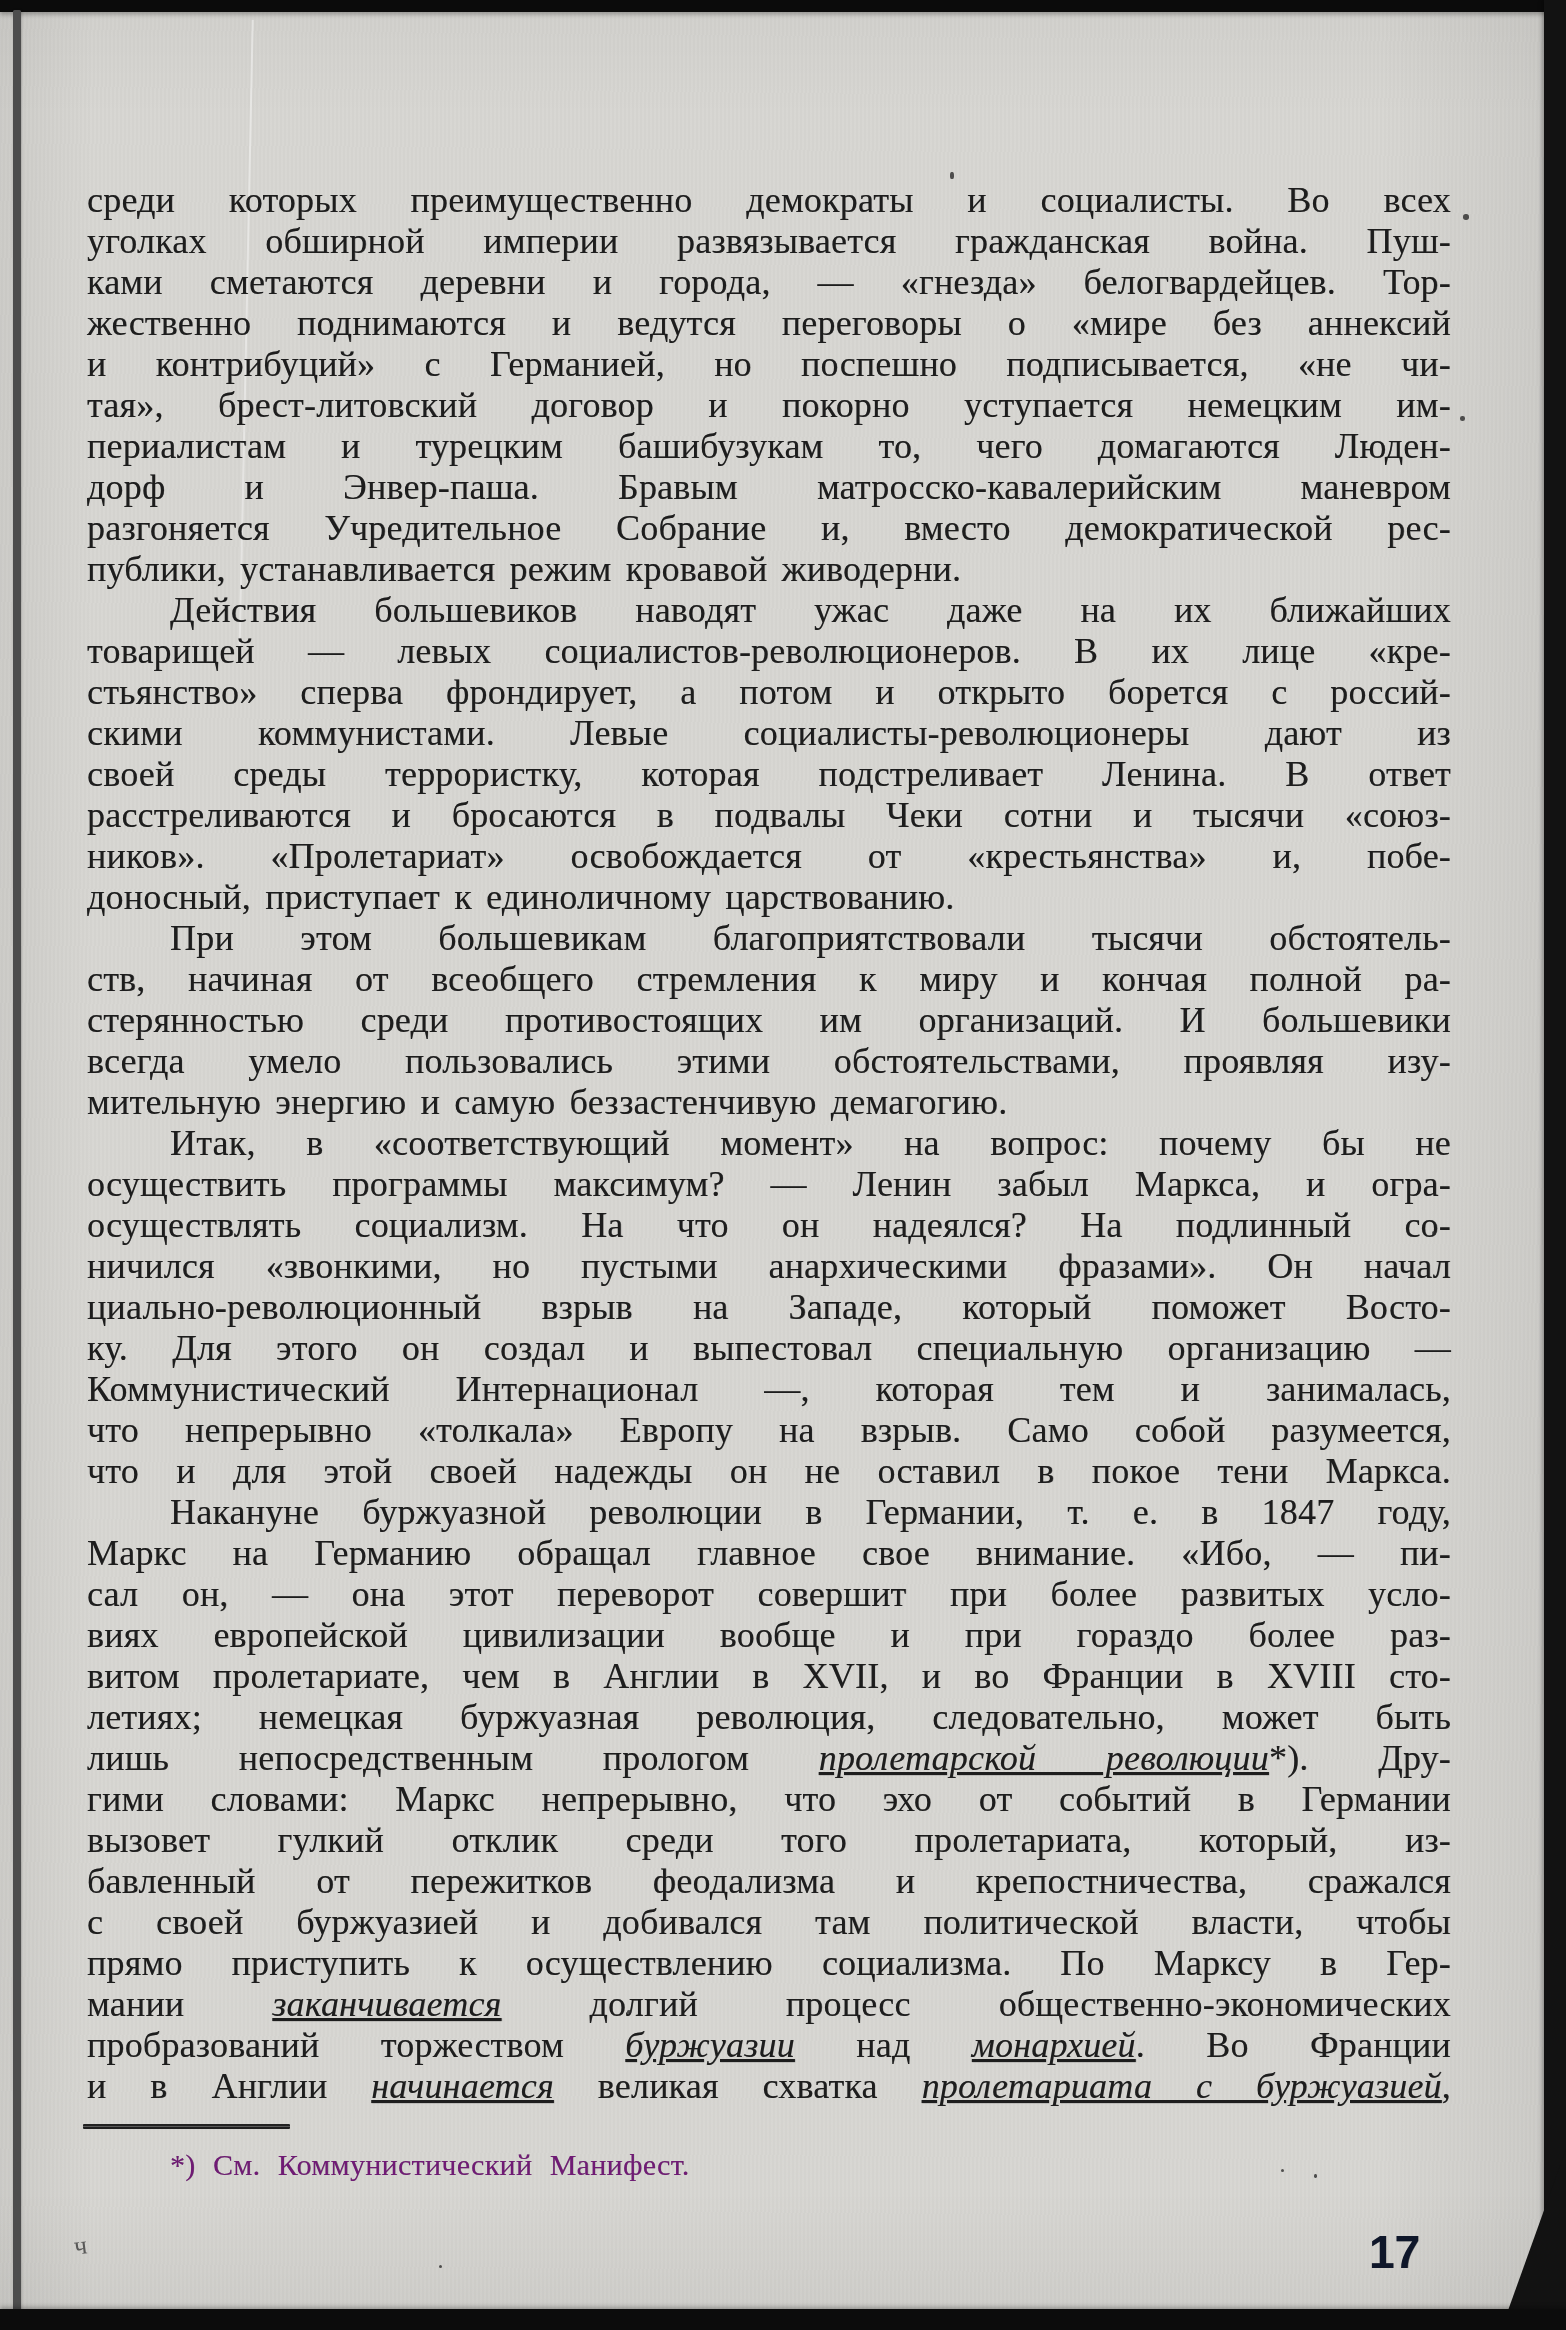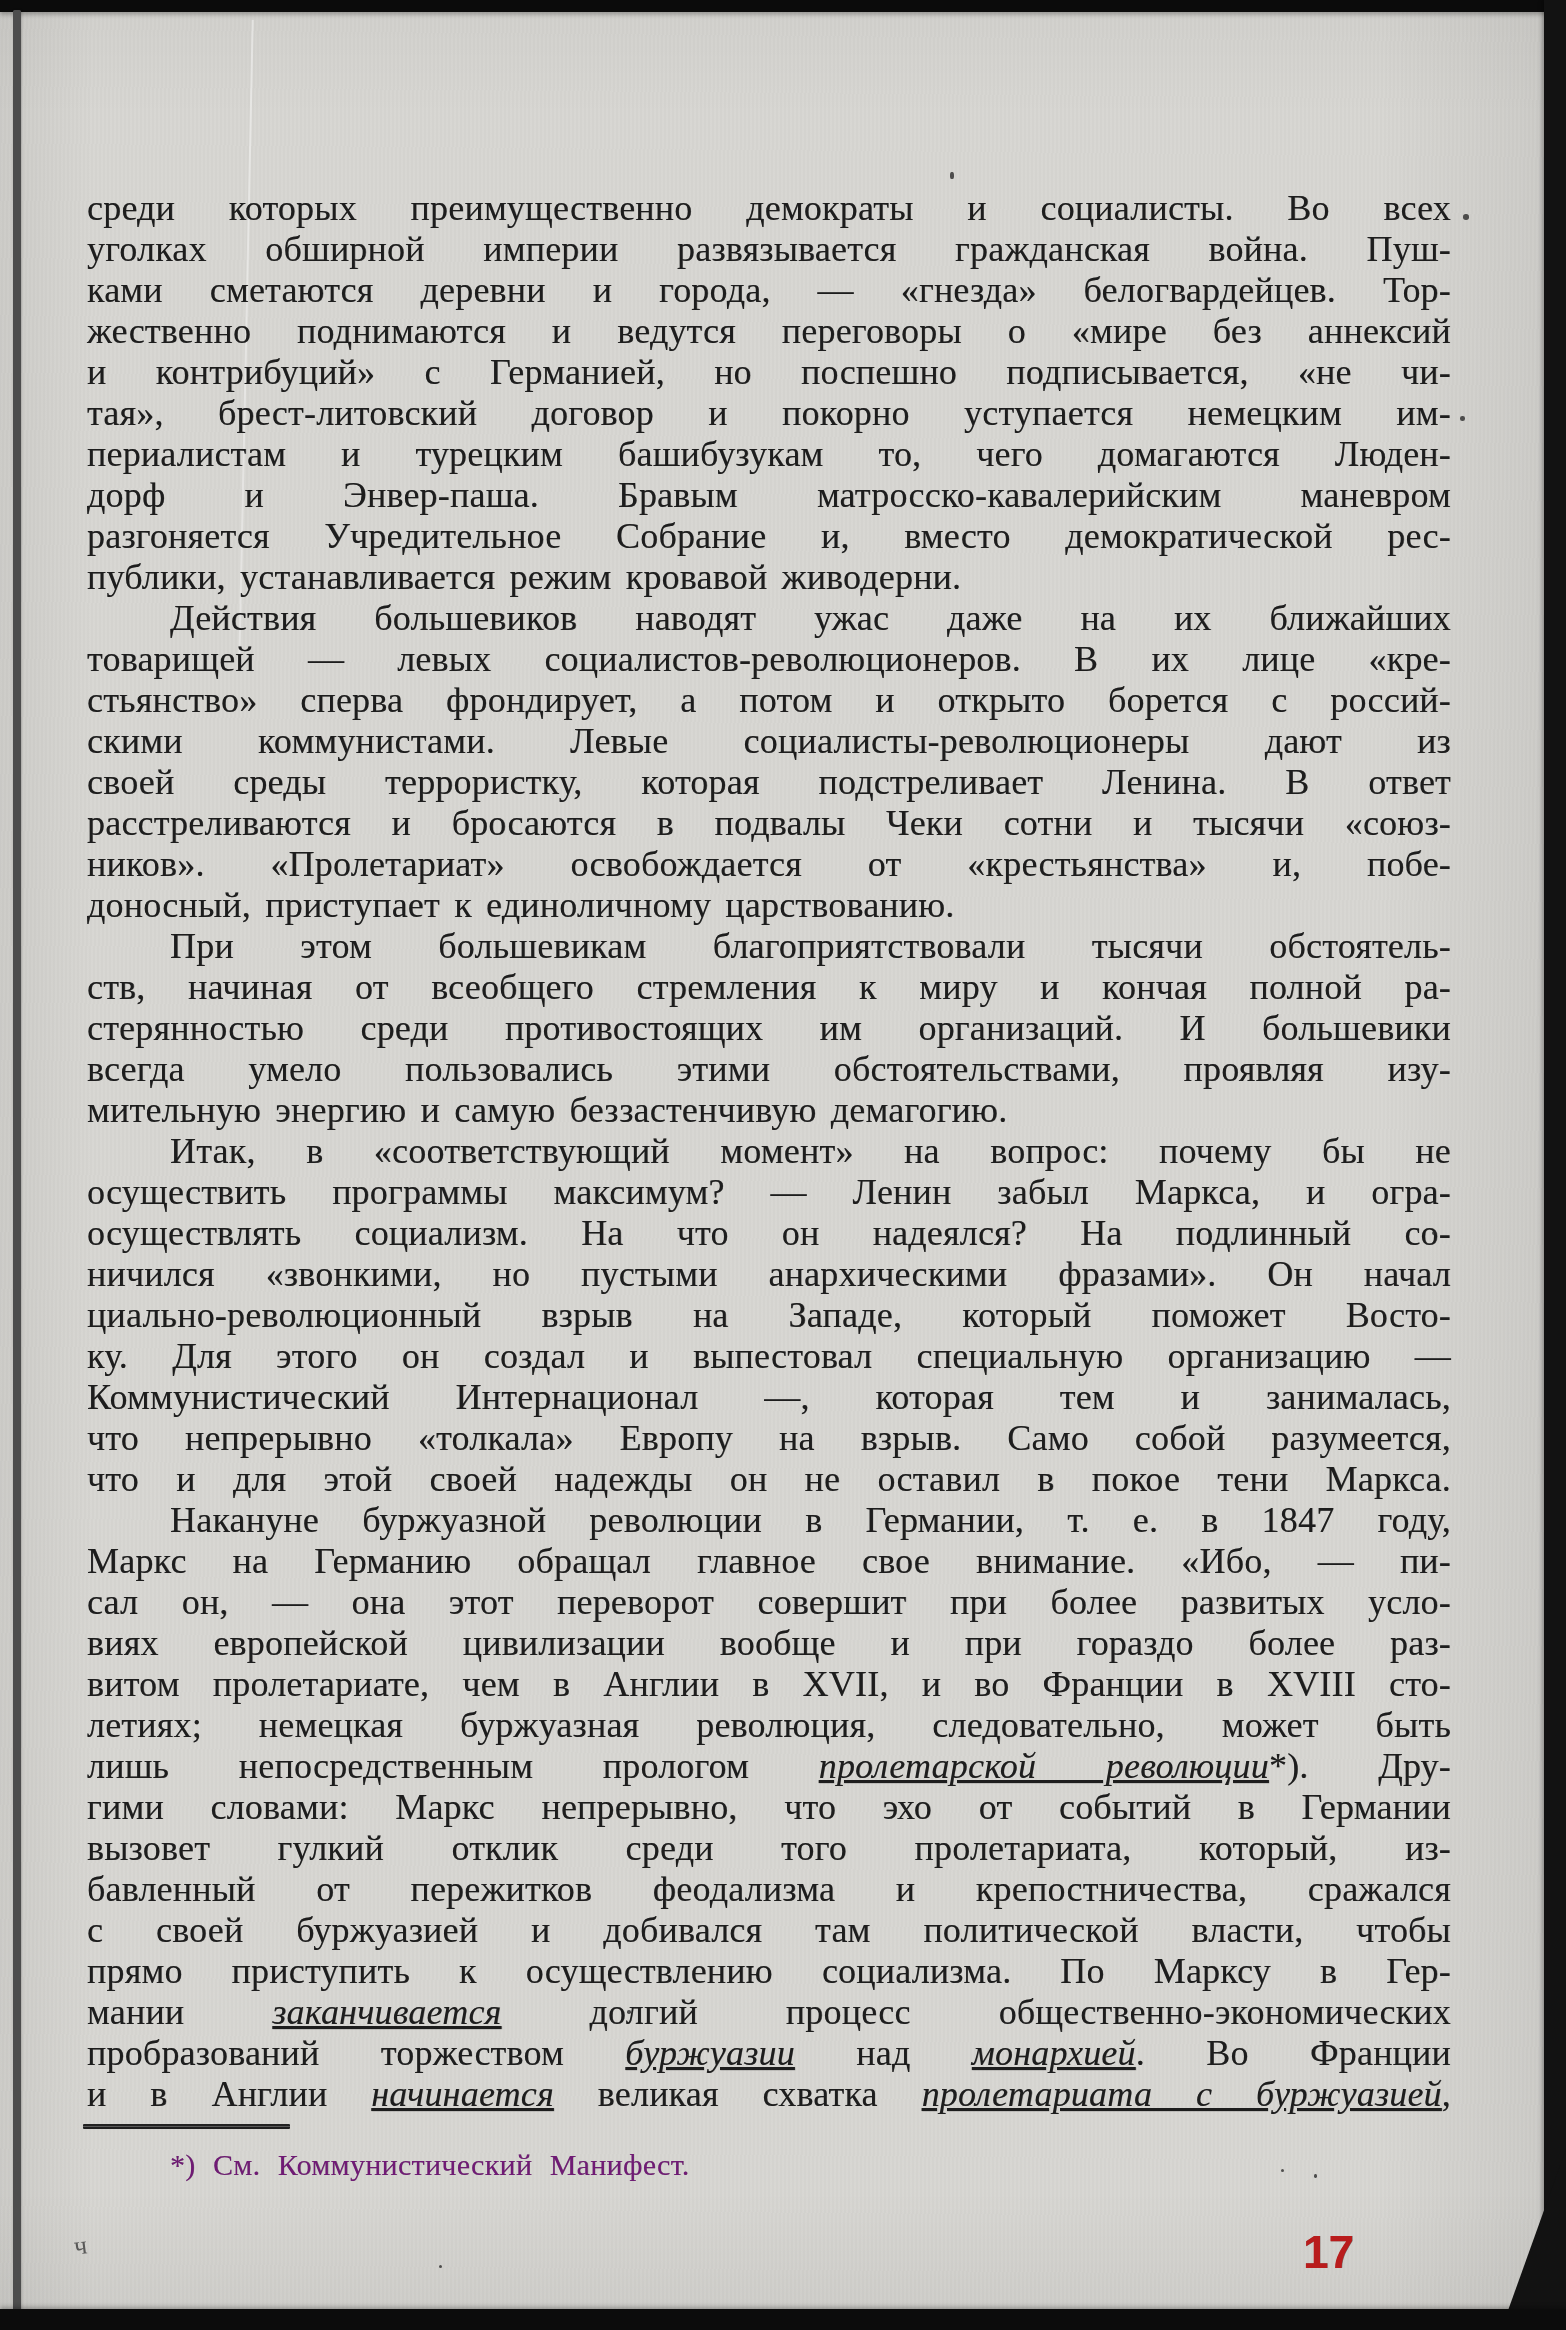--- a/index.html
+++ b/index.html
@@ -18,21 +18,21 @@
   
   .top-bar{position:absolute;left:0;top:0;width:1566px;height:12px;background:#0b0b0b;box-shadow:0 2.5px 4.5px rgba(0,0,0,0.28);}
   .left-strip{position:absolute;left:13px;top:10px;width:7.5px;height:2302px;background:#4d4d4d;border-radius:1.5px;box-shadow:0.5px 0 2px rgba(0,0,0,0.25);}
   .right-band{position:absolute;right:0;top:0;width:22px;height:2330px;background:#121212;box-shadow:-2px 0 4px rgba(0,0,0,0.3);}
   .right-wedge{position:absolute;right:0;bottom:0;width:65px;height:181px;background:#121212;clip-path:polygon(100% 0,100% 100%,0 100%);}
   .bottom-band{position:absolute;left:0;bottom:0;width:1566px;height:21px;background:#0c0c0c;box-shadow:0 -2.5px 4.5px rgba(0,0,0,0.28);}
   .scratch{position:absolute;left:245px;top:20px;width:1.5px;height:644px;background:rgba(255,255,255,0.4);transform:rotate(1.2deg);}
 
   
   .body-text{
-    position:absolute;left:87px;top:188px;width:1364px;color:#1d1d1d;
+    position:absolute;left:87px;top:180px;width:1364px;color:#1d1d1d;
   }
   .line{
     height:41px;line-height:41px;font-size:36px;
     text-align:justify;text-align-last:justify;
     word-spacing:0.14em;letter-spacing:0.2px;
     text-shadow:0.3px 0.3px 0.4px rgba(25,25,25,0.45);
     box-sizing:border-box;
   }
   .line.indent{padding-left:83px;}
   .line.no-just{text-align:center;text-align-last:left;}
@@ -42,22 +42,22 @@
     position:absolute;left:83px;top:2124px;width:207px;height:4.5px;
     background:linear-gradient(180deg,#222 0 40%,#5a5a5a 40% 55%,#1e1e1e 55% 100%);
     border-radius:1px;
   }
   .footnote{
     position:absolute;left:170px;top:2146px;font-size:30px;line-height:37px;
     color:#701a75;word-spacing:0.32em;letter-spacing:0.3px;
     text-shadow:0.3px 0.3px 0.4px rgba(25,25,25,0.4);
   }
   .page-number{
-    position:absolute;left:1303px;top:2229px;font-size:46px;line-height:46px;
-    font-weight:bold;color:#b91c1c;font-family:"Liberation Sans","DejaVu Sans",sans-serif;
+    position:absolute;left:1369px;top:2229px;font-size:46px;line-height:46px;
+    font-weight:bold;color:#0f172a;font-family:"Liberation Sans","DejaVu Sans",sans-serif;
     text-shadow:0.3px 0.3px 0.5px rgba(20,20,20,0.5);
   }
   .corner-mark{
     position:absolute;left:74px;top:2231px;font-size:26px;color:#454545;
     transform:rotate(-7deg);opacity:0.85;
   }
   .speck{position:absolute;background:#2c2c2c;border-radius:50%;opacity:0.8;}
 </style>
 </head>
 <body style="background: rgb(215, 214, 210);">

